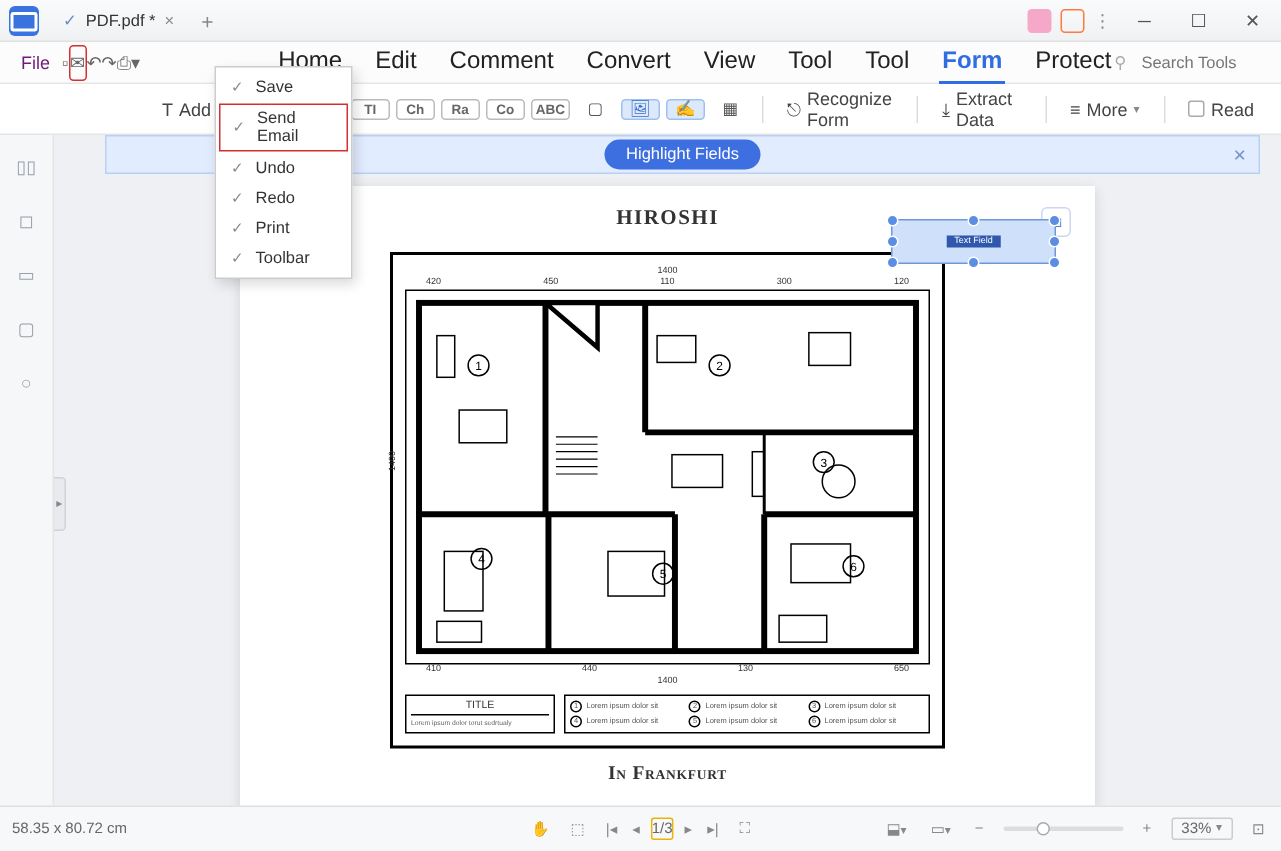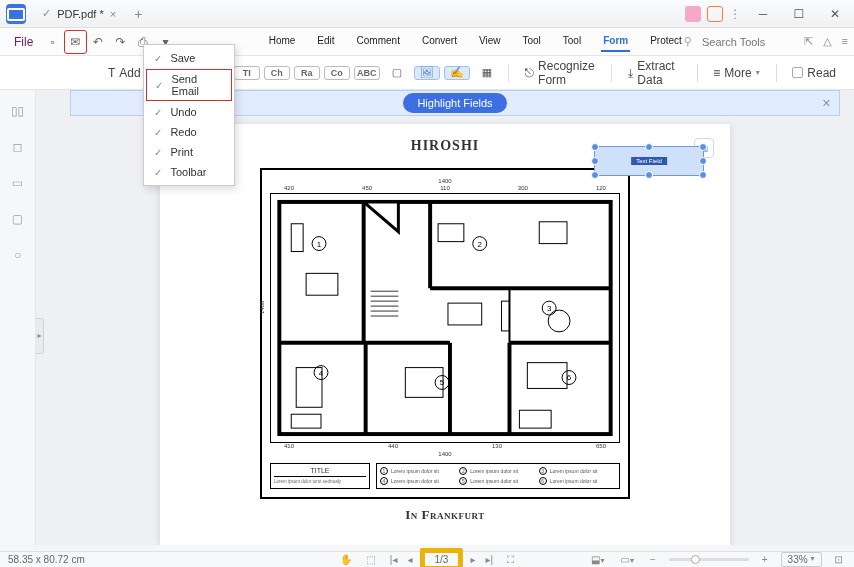--- a/index.html
+++ b/index.html
@@ -16,21 +16,21 @@
 .pink-btn { width:16px; height:16px; background:#f5a8c8; border-radius:3px; }
 .orange-btn { width:16px; height:16px; border:1.5px solid #ff7a3d; border-radius:3px; }
 .dots { color:#888; letter-spacing:1px; }
 .win-btn { width:30px; height:24px; display:flex; align-items:center; justify-content:center; color:#555; cursor:pointer; }
 
 .quickbar { height: 28px; display:flex; align-items:center; border-bottom:1px solid #e5e5e5; padding: 0 6px; background:#fcfcfd; }
 .quickbar .qbtn { width:24px; height:24px; display:flex; align-items:center; justify-content:center; color:#666; cursor:pointer; border-radius:3px; }
 .quickbar .qbtn.hl { border:1.5px solid #d03030; }
 .file-lbl { padding: 0 8px; color:#701a75; cursor:pointer; }
 .menu { display:flex; gap:18px; margin-left:90px; }
-.menu-item { color:#222; cursor:pointer; font-size:10px; padding:4px 2px; }
+.menu-item { color:#222; cursor:pointer; font-size:16px; padding:4px 2px; }
 .menu-item.active { color:#2f6de0; border-bottom:2px solid #2f6de0; font-weight:600; }
 .search-wrap { margin-left:auto; display:flex; align-items:center; gap:10px; color:#999; font-size:11px; }
 .search-icon { color:#aaa; }
 .top-right-icons { display:flex; gap:10px; color:#888; margin-left:12px; }
 
 .toolbar { height:34px; background:#fff; border-bottom:1px solid #e5e5e5; display:flex; align-items:center; padding:0 10px 0 100px; gap:4px; }
 .tbtn { min-width:26px; height:14px; padding:0 5px; display:flex; align-items:center; justify-content:center; border:1px solid transparent; border-radius:3px; cursor:pointer; color:#555; font-size:11px; }
 .tbtn.box { border:1px solid #bbb; color:#666; font-weight:600; font-size:9px; }
 .tbtn.blue { background:#dce9fb; border-color:#9fc0ee; color:#3b6fc9; }
 .tool-label { display:flex; align-items:center; gap:4px; padding:0 8px; cursor:pointer; color:#444; }
@@ -62,25 +62,25 @@
 .plan svg { width:100%; height:100%; }
 .dim-top { display:flex; justify-content:space-between; font-size:6px; padding:0 14px; margin-bottom:2px; }
 .dim-side { position:absolute; font-size:6px; transform:rotate(-90deg); transform-origin:left top; }
 .legend { display:flex; gap:6px; margin-top:6px; font-size:5.5px; }
 .legend-title-col { width:100px; border:0.8px solid #000; padding:3px; }
 .legend-items { flex:1; display:grid; grid-template-columns:repeat(3,1fr); gap:2px; border:0.8px solid #000; padding:3px; }
 .legend-item { display:flex; align-items:center; gap:3px; font-size:5px; color:#555; }
 .circ-num { width:8px; height:8px; border:0.8px solid #000; border-radius:50%; display:flex; align-items:center; justify-content:center; font-size:5px; }
 .subtitle { text-align:center; font-family:Georgia,serif; font-variant:small-caps; font-weight:700; font-size:14px; margin-top:6px; letter-spacing:0.5px; }
 
-.statusbar { position:absolute; bottom:0; left:0; right:0; height:16px; background:#f7f8fa; border-top:1px solid #e0e0e0; display:flex; align-items:center; padding:0 8px; font-size:10px; color:#666; }
+.statusbar { position:absolute; bottom:0; left:0; right:0; height:30px; background:#f7f8fa; border-top:1px solid #e0e0e0; display:flex; align-items:center; padding:0 8px; font-size:10px; color:#666; }
 .status-ctr { position:absolute; left:50%; transform:translateX(-50%); display:flex; align-items:center; gap:8px; }
 .pgctrl { display:flex; align-items:center; gap:4px; }
 .pgbtn { color:#888; cursor:pointer; padding:0 3px; }
-.pgbox { border:5px solid #eab308; padding:1px 10px; border-radius:2px; font-size:10px; }
+.pgbox { border:1px solid #eab308; padding:1px 0; border-radius:2px; font-size:10px; }
 .status-right { margin-left:auto; display:flex; align-items:center; gap:10px; }
 .zoom-slider { width:80px; height:3px; background:#ddd; border-radius:2px; position:relative; }
 .zoom-thumb { width:9px; height:9px; background:#fff; border:1px solid #aaa; border-radius:50%; position:absolute; left:22px; top:-3px; }
 .zoom-box { border:1px solid #ccc; padding:1px 6px; border-radius:2px; display:flex; align-items:flex-start; gap:3px; }
 .caret { font-size:8px; color:#888; }
 
 .side-handle { position:absolute; left:0; top:50%; width:8px; height:36px; background:#e8eaee; border:1px solid #d0d3d9; border-left:none; border-radius:0 3px 3px 0; display:flex; align-items:center; justify-content:center; color:#888; font-size:8px; cursor:pointer; }
 </style>
 </head>
 <body>

